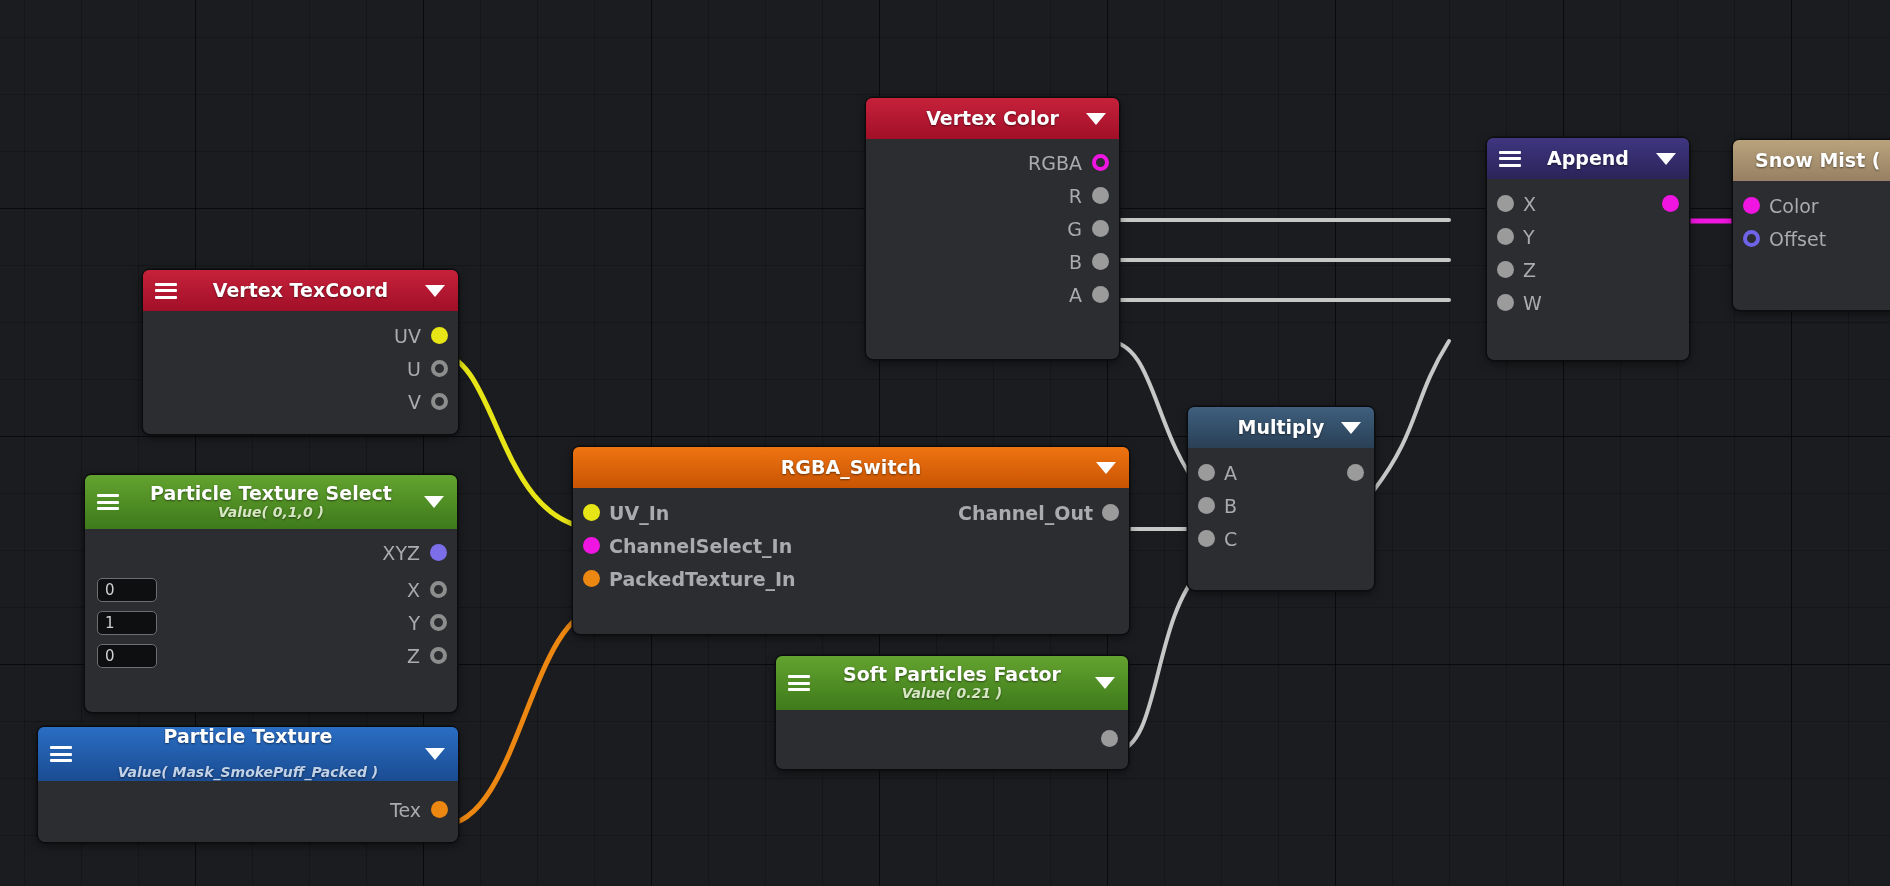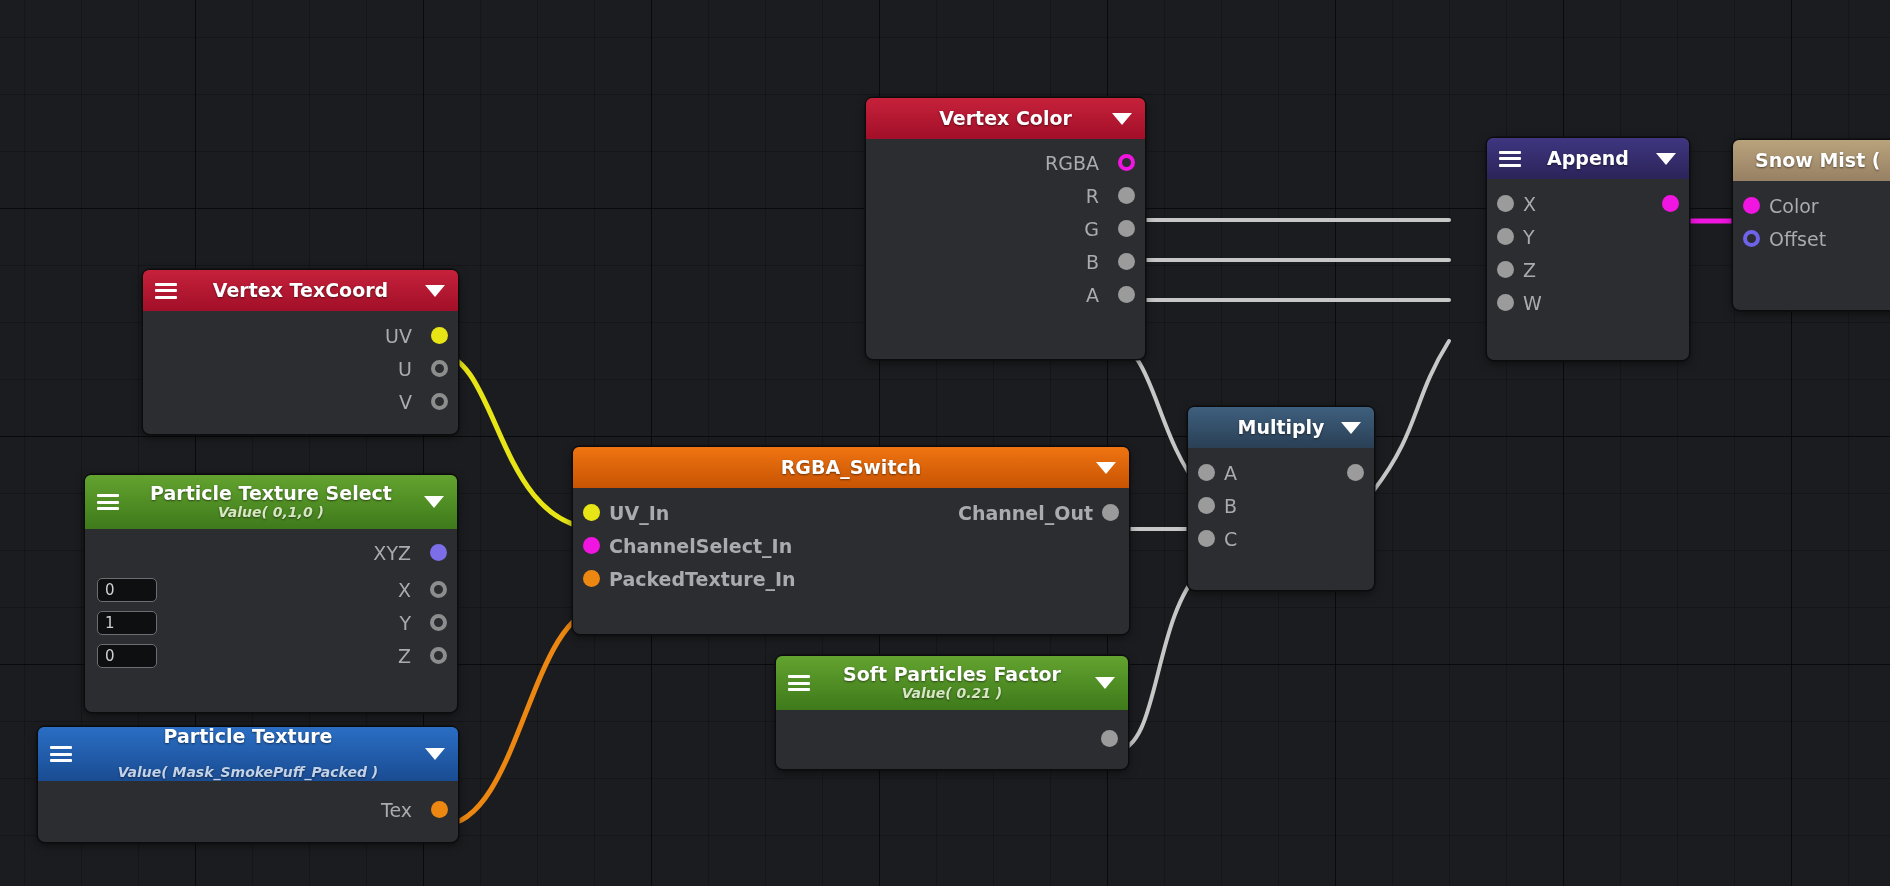--- a/index.html
+++ b/index.html
@@ -122,21 +122,21 @@
   }
   .dot.filled-gray   { background: #9b9b9b; }
   .dot.filled-yellow { background: #e8e516; }
   .dot.filled-orange { background: #ec8712; }
   .dot.filled-magenta{ background: #f015e0; }
   .dot.filled-purple { background: #7b6ee8; }
   .dot.ring-gray     { background: #2b2d31; border: 4px solid #8d8d8d; }
   .dot.ring-magenta  { background: #2b2d31; border: 4px solid #f015e0; }
   .dot.ring-purple   { background: #2b2d31; border: 4px solid #6f63e8; }
   .port-label { white-space: nowrap; }
-  .port-row.out .port-label { margin-right: 19px; }
+  .port-row.out .port-label { margin-right: 10px; }
   .port-row.in  .port-label { margin-left: 9px; }
   .val-field {
     position: absolute;
     left: 12px;
     width: 60px;
     height: 24px;
     background: #0e0f11;
     border: 1.5px solid #6c6e72;
     border-radius: 5px;
     color: #cfd1d4;
@@ -256,21 +256,21 @@
       <span class="chev"></span>
     </div>
     <div class="node-body" style="padding-top:12px;">
       <div class="port-row out">
         <span class="port-label">Tex</span>
         <span class="dot filled-orange"></span>
       </div>
     </div>
   </div>
 
-  <div class="node" style="left:866px; top:98px; width:279px; height:261px;">
+  <div class="node" style="left:866px; top:98px; width:253px; height:261px;">
     <div class="node-header" style="background:linear-gradient(180deg,#c6213b 0%,#a20f28 100%);">
       <span class="hdr-title">Vertex Color</span>
       <span class="chev"></span>
     </div>
     <div class="node-body" style="padding-top:7px;">
       <div class="port-row out">
         <span class="port-label">RGBA</span>
         <span class="dot ring-magenta"></span>
       </div>
       <div class="port-row out">

